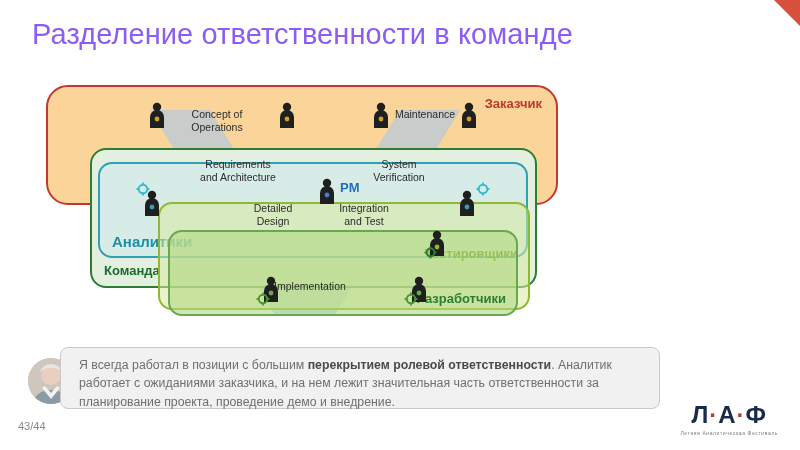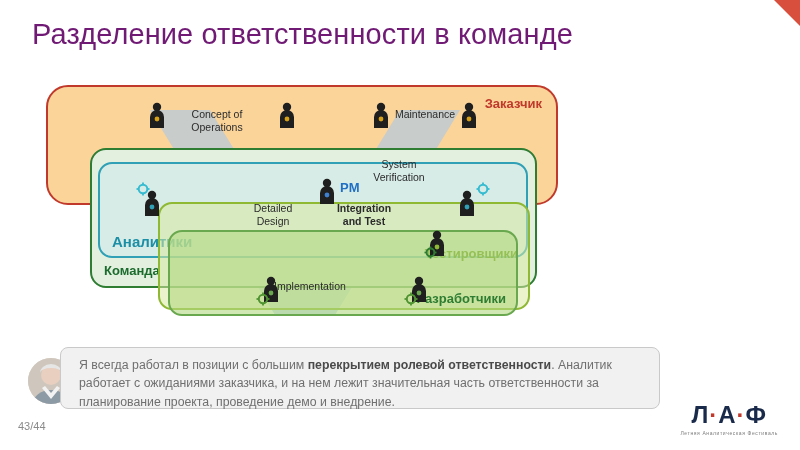--- a/index.html
+++ b/index.html
@@ -18,21 +18,21 @@
     position: absolute;
     inset: 0;
     width: 800px;
     height: 450px;
   }
   .title {
     position: absolute;
     left: 32px;
     top: 18px;
     font-size: 29px;
-    color: #701a75;
+    color: #8b5cf6;
     font-weight: normal;
     letter-spacing: 0.1px;
     white-space: nowrap;
   }
 
   
   .stage {
     position: absolute;
     left: 40px;
     top: 80px;
@@ -276,24 +276,26 @@
     <div class="box-testers">
       <div class="label-testers">Тестировщики</div>
     </div>
 
     <div class="box-devs">
       <div class="label-devs">Разработчики</div>
     </div>
 
     <div class="vtext" style="left:132px; top:28px; width:90px;">Concept of
 Operations</div>
+    <div class="vtext" style="left:148px; top:78px; width:100px;">Requirements
+and Architecture</div>
     <div class="vtext" style="left:198px; top:122px; width:70px;">Detailed
 Design</div>
     <div class="vtext" style="left:218px; top:200px; width:104px;">Implementation</div>
-    <div class="vtext" style="left:288px; top:122px; width:72px;font-weight:bold;">Integration
+    <div class="vtext" style="left:288px; top:122px; width:72px;">Integration
 and Test</div>
     <div class="vtext" style="left:324px; top:78px; width:70px;">System
 Verification</div>
     <div class="vtext" style="left:340px; top:28px; width:90px;">Maintenance</div>
 
     <svg class="person" style="left:108px; top:22px;" viewBox="0 0 18 26">
       <circle cx="9" cy="5" r="4.2" fill="#1f1f1f"></circle>
       <path d="M2,26 V15 a7,7 0 0 1 14,0 V26 Z" fill="#1f1f1f"></path>
       <circle cx="9" cy="17" r="2.4" fill="#d6a017"></circle>
     </svg>

